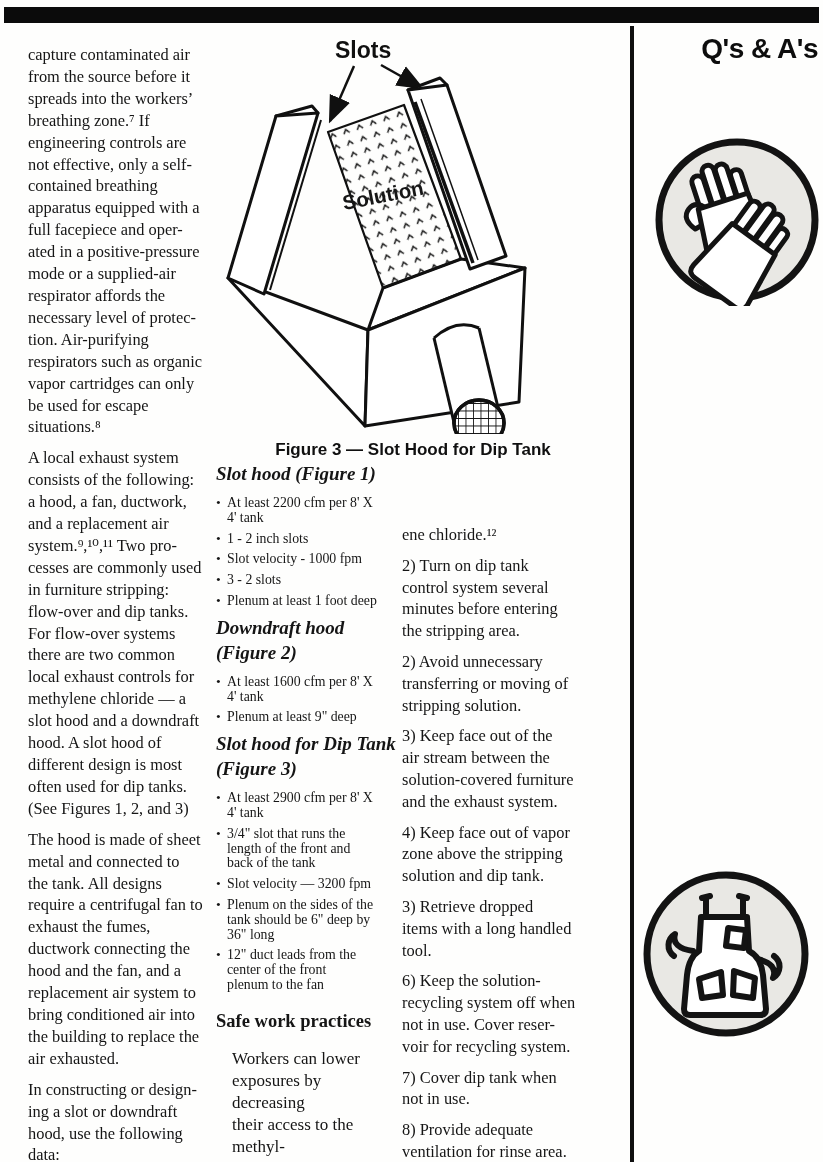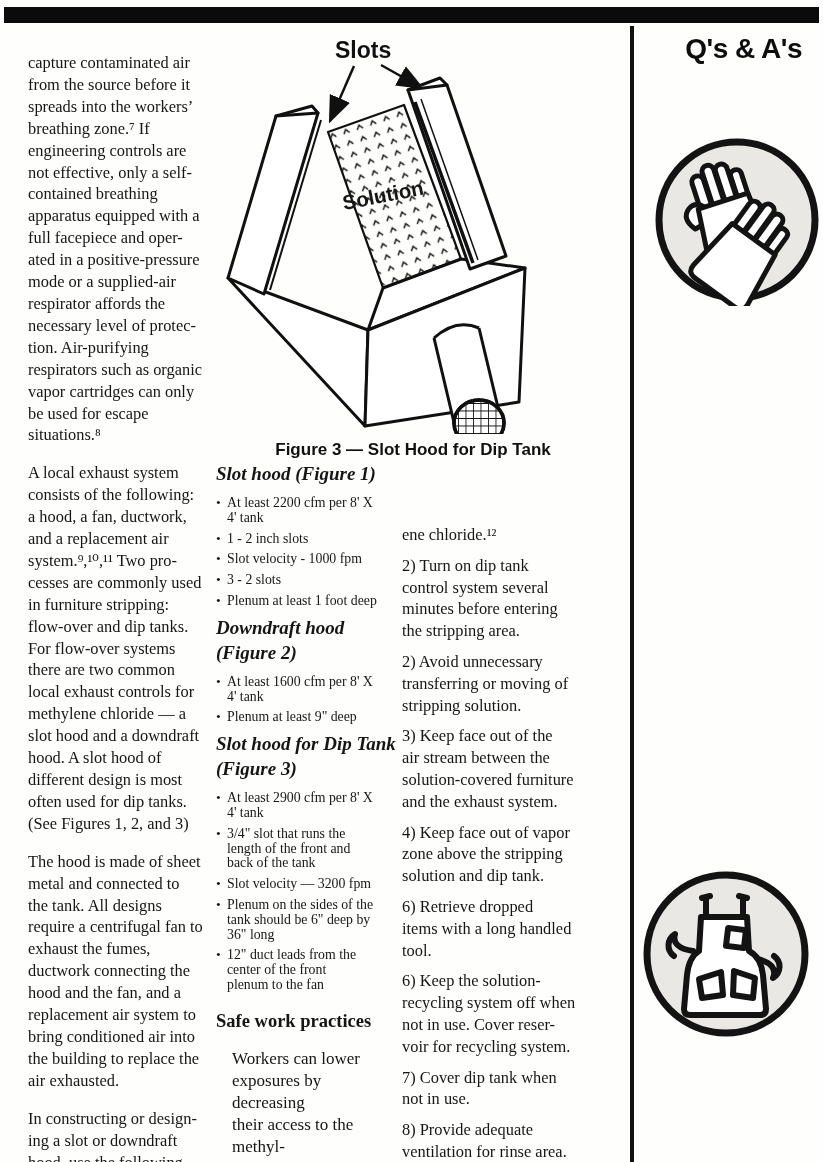--- a/index.html
+++ b/index.html
@@ -2,39 +2,39 @@
 <html><head>
 <meta charset="utf-8">
 <style>
   html,body{margin:0;padding:0;background:#ffffff;}
   .page{position:relative;width:823px;height:1162px;background:#fefefd;overflow:hidden;
         font-family:"Liberation Serif","DejaVu Serif",serif;color:#151515;}
   .top-rule{position:absolute;left:4px;top:7px;width:815px;height:16px;background:#0b0b0b;}
   .divider{position:absolute;left:630px;top:26px;width:4px;height:1136px;background:#101010;}
 
   .col1{position:absolute;left:28px;top:36px;width:202px;}
-  .para{white-space:pre-line;font-size:16.4px;line-height:21.9px;margin:16px 0 9px 0;}
+  .para{white-space:pre-line;font-size:16.4px;line-height:21.9px;margin:8px 0 9px 0;}
 
   .fig{position:absolute;left:218px;top:28px;width:385px;height:406px;}
   .fig-caption{position:absolute;left:222px;top:440px;width:382px;text-align:center;
         font-family:"Liberation Sans","DejaVu Sans",sans-serif;font-weight:bold;font-size:17px;color:#101010;}
 
   .col2{position:absolute;left:216px;top:455px;width:192px;}
   .h-italic{font-weight:bold;font-style:italic;font-size:19px;line-height:25px;white-space:pre-line;margin:6px 0 10px 0;}
   .bullets{margin:0 0 4px 0;}
   .bullet{display:flex;margin:0 0 6px 0;}
   .bm{width:11px;font-size:13.5px;line-height:14.8px;}
   .bt{flex:1;white-space:pre-line;font-size:13.8px;line-height:14.8px;}
   .h-bold{font-weight:bold;font-size:18.5px;margin:18px 0 14px 0;}
   .para-small{white-space:pre-line;font-size:17px;line-height:22px;margin:16px;}
 
   .col3{position:absolute;left:402px;top:492px;width:202px;margin-top:32px;}
   .item{white-space:pre-line;font-size:16.4px;line-height:21.8px;margin:0 0 9px 0;}
 
-  .qa-title{position:absolute;left:624px;top:33px;width:178px;text-align:right;
+  .qa-title{position:absolute;left:640px;top:33px;width:178px;text-align:right;
         font-family:"Liberation Sans","DejaVu Sans",sans-serif;font-weight:bold;font-size:28px;letter-spacing:-0.5px;color:#0d0d0d;}
   .icon-gloves{position:absolute;left:651px;top:134px;width:172px;height:172px;}
   .icon-apron{position:absolute;left:639px;top:867px;width:174px;height:174px;}
   .fig-label{font-family:"Liberation Sans","DejaVu Sans",sans-serif;font-weight:bold;}
 </style>
 </head>
 <body>
 
 <div class="page">
 
@@ -231,21 +231,21 @@
     <p class="item">2)  Avoid unnecessary
 transferring or moving of
 stripping solution.</p>
     <p class="item">3)  Keep face out of the
 air stream between the
 solution-covered furniture
 and the exhaust system.</p>
     <p class="item">4)  Keep face out of vapor
 zone above the stripping
 solution and dip tank.</p>
-    <p class="item">6)  Retrieve dropped
+    <p class="item">3)  Retrieve dropped
 items with a long handled
 tool.</p>
     <p class="item">6)  Keep the solution-
 recycling system off when
 not in use.  Cover reser-
 voir for recycling system.</p>
     <p class="item">7)  Cover dip tank when
 not in use.</p>
     <p class="item">8)  Provide adequate
 ventilation for rinse area.</p>

